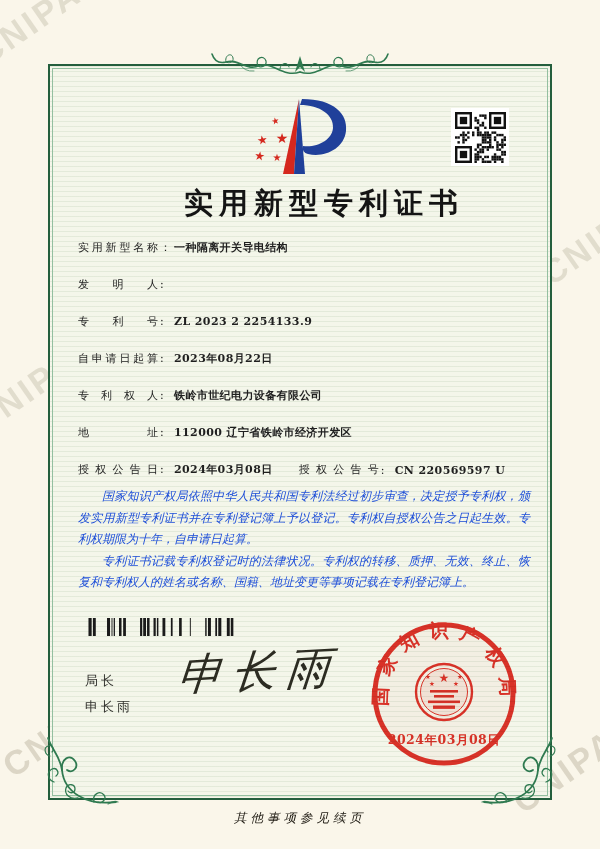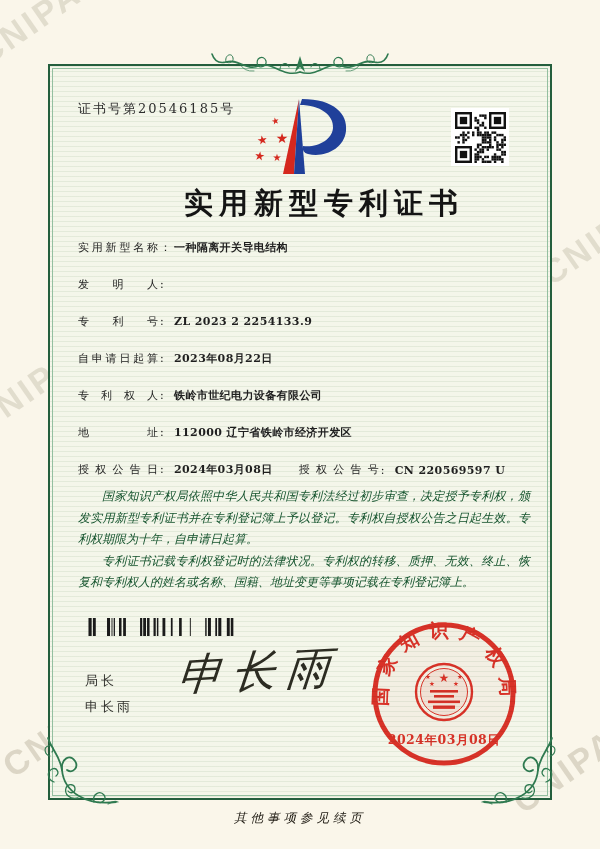--- a/index.html
+++ b/index.html
@@ -70,21 +70,21 @@
     display:inline-block;width:80px;
     text-align:justify;text-align-last:justify;
     font-weight:500;
   }
   .f-colon{display:inline-block;width:14px;text-align:left;margin-left:2px;}
   .f-value{font-weight:700;letter-spacing:0.4px;}
   .f-pair2{margin-left:26px;display:flex;align-items:flex-end;}
   
   .body-text{
     position:absolute;left:78px;top:486px;width:452px;
-    font-size:12px;line-height:21.5px;color:#14532d;
+    font-size:12px;line-height:21.5px;color:#1d4ed8;
     font-style:italic;text-align:justify;
   }
   .body-text p{margin:0;text-indent:2em;}
   
   .barcode{position:absolute;left:85px;top:618px;width:155px;height:18px;}
   .barcode rect{fill:#1a1a1a;}
   .sig-titles{
     position:absolute;left:85px;top:668px;
     font-family:Liberation Sans, sans-serif;
     font-size:13px;letter-spacing:3px;color:#30302c;line-height:26px;
@@ -160,21 +160,20 @@
       <path d="M78,70 C48,74 26,60 24,38 C23,26 32,22 37,29 C41,35 35,42 29,38"></path>
       <path d="M24,38 C22,24 14,18 10,6"></path>
       <path d="M40,66 c-8,2 -14,-4 -12,-10 c2,-5 9,-4 9,1 c0,4 -5,5 -7,2" stroke-width="1.3"></path>
       <path d="M56,70 c-2,-8 6,-12 10,-7 c3,4 -2,9 -6,7" stroke-width="1.3"></path>
       <path d="M16,50 c-6,-2 -8,-10 -2,-13 c5,-2 8,4 4,7" stroke-width="1.3"></path>
       <path d="M12,24 c-5,-1 -7,-8 -2,-10 c4,-2 7,3 4,6" stroke-width="1.1"></path>
       <path d="M70,72 q6,-4 10,-2" stroke-width="1.2" opacity="0.8"></path>
     </g>
   </svg>
 
-  <div class="cert-no">证书号第20546185号</div>
 
   <svg class="logo" viewBox="0 0 96 82">
     <path d="M48,3 C80,3 94,18 92,35 C90,53 70,62 54,58 C50,57 48,54 49,50 C63,52 78,44 79,32 C80,19 66,9 46,9 Z" fill="#20409a"></path>
     <polygon points="45,3 40,78 29,78" fill="#d5281e"></polygon>
     <polygon points="45,3 51,78 40,78" fill="#20409a"></polygon>
     <g fill="#d5281e" font-family="'DejaVu Sans',sans-serif" text-anchor="middle">
       <text x="22" y="28" font-size="9" transform="rotate(-12 22 28)">★</text>
       <text x="9" y="48" font-size="12" transform="rotate(-10 9 48)">★</text>
       <text x="28" y="47" font-size="14">★</text>
       <text x="5" y="64" font-size="12" transform="rotate(8 5 64)">★</text>

